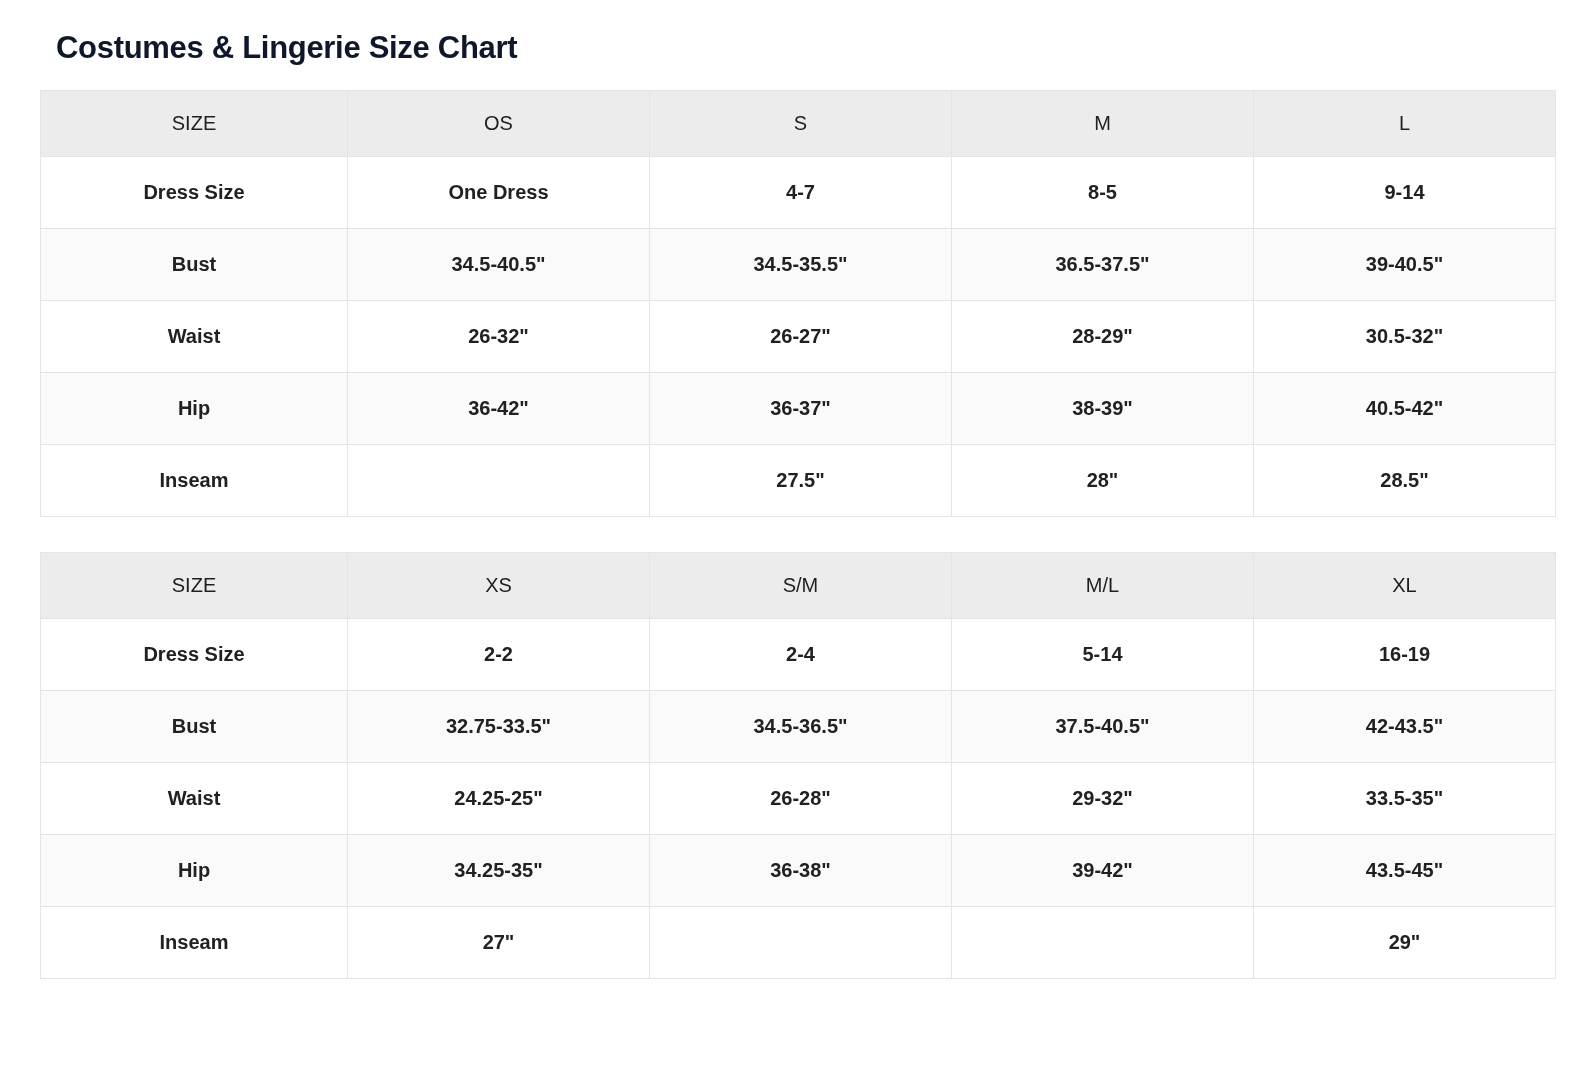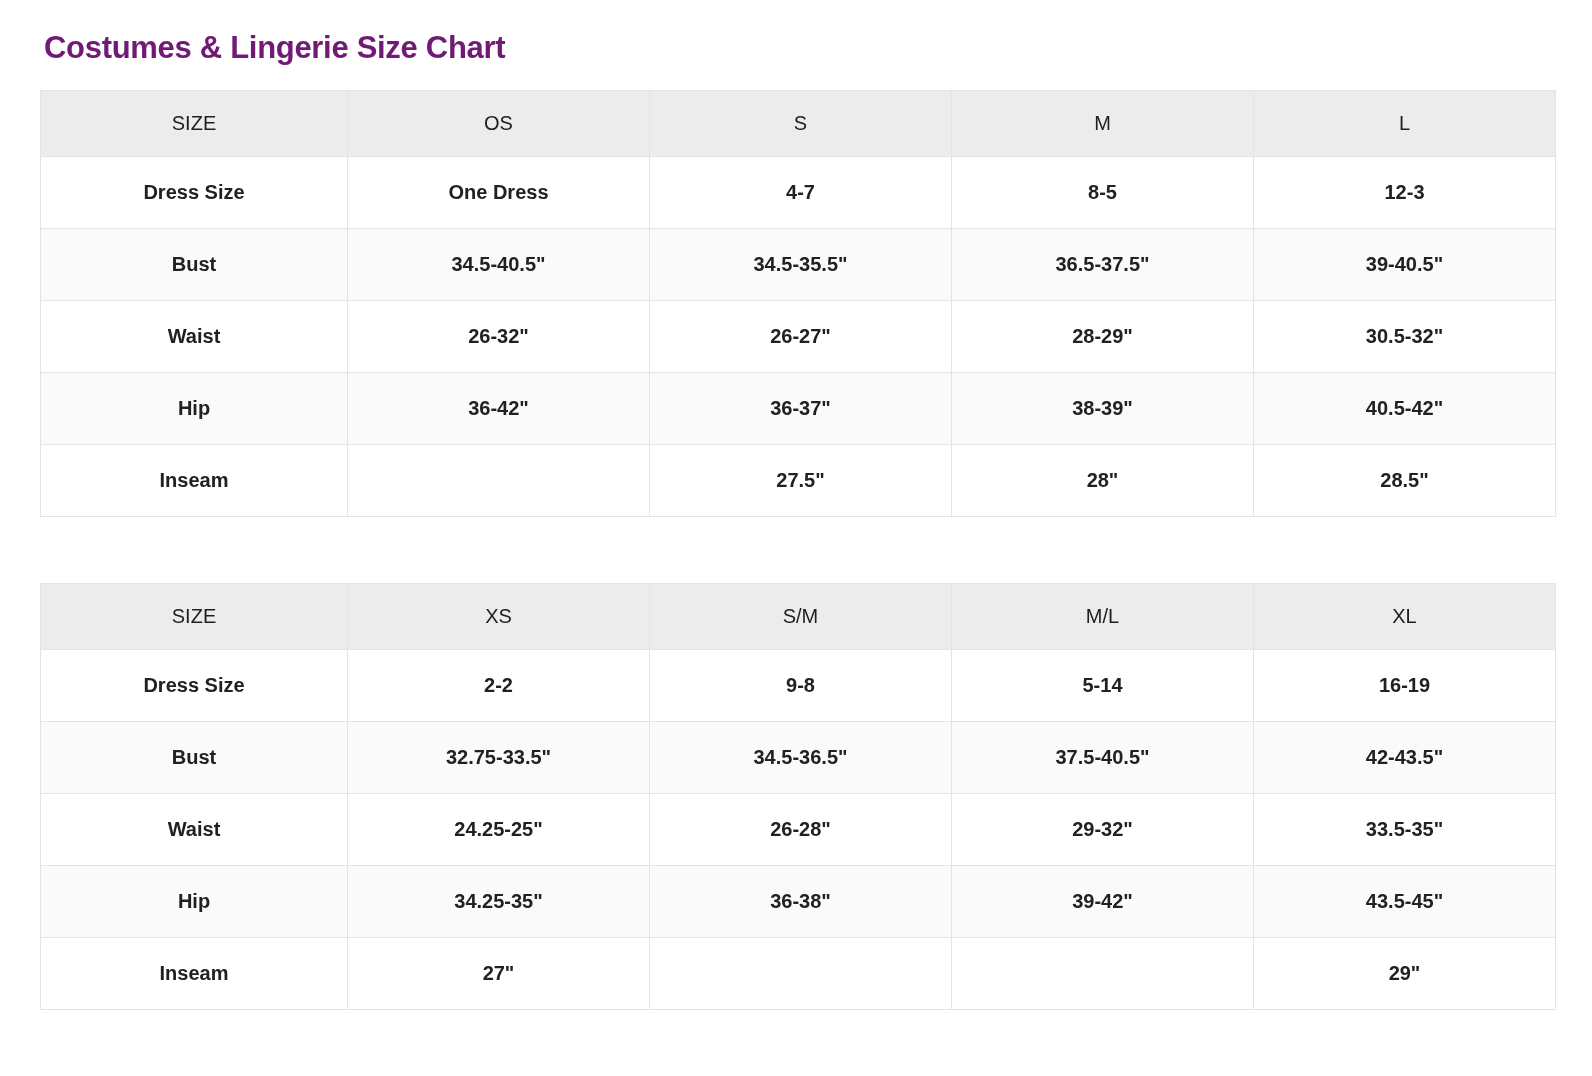--- a/index.html
+++ b/index.html
@@ -15,28 +15,28 @@
     overflow: hidden;
   }
   .page {
     padding: 30px 40px 0 40px;
     box-sizing: border-box;
   }
   .page-title {
     font-size: 31px;
     font-weight: bold;
     letter-spacing: -0.3px;
-    margin: 0 0 24px 4px;
-    color: #701a75;
+    margin: 0 0 24px 16px;
+    color: #0f172a;
   }
   table.size-table {
     border-collapse: collapse;
     width: 1515px;
     table-layout: fixed;
-    margin-bottom: 66px;
+    margin-bottom: 35px;
     padding-left: 37px;
   }
   table.size-table th,
   table.size-table td {
     border: 1px solid #e4e4e4;
     text-align: center;
     font-size: 20px;
     font-weight: bold;
     color: #212121;
     height: 72px;
@@ -81,21 +81,21 @@
         <th>M</th>
         <th>L</th>
       </tr>
     </thead>
     <tbody>
       <tr>
         <td>Dress Size</td>
         <td>One Dress</td>
         <td>4-7</td>
         <td>8-5</td>
-        <td>12-3</td>
+        <td>9-14</td>
       </tr>
       <tr>
         <td>Bust</td>
         <td>34.5-40.5"</td>
         <td>34.5-35.5"</td>
         <td>36.5-37.5"</td>
         <td>39-40.5"</td>
       </tr>
       <tr>
         <td>Waist</td>
@@ -135,21 +135,21 @@
         <th>XS</th>
         <th>S/M</th>
         <th>M/L</th>
         <th>XL</th>
       </tr>
     </thead>
     <tbody>
       <tr>
         <td>Dress Size</td>
         <td>2-2</td>
-        <td>9-8</td>
+        <td>2-4</td>
         <td>5-14</td>
         <td>16-19</td>
       </tr>
       <tr>
         <td>Bust</td>
         <td>32.75-33.5"</td>
         <td>34.5-36.5"</td>
         <td>37.5-40.5"</td>
         <td>42-43.5"</td>
       </tr>

